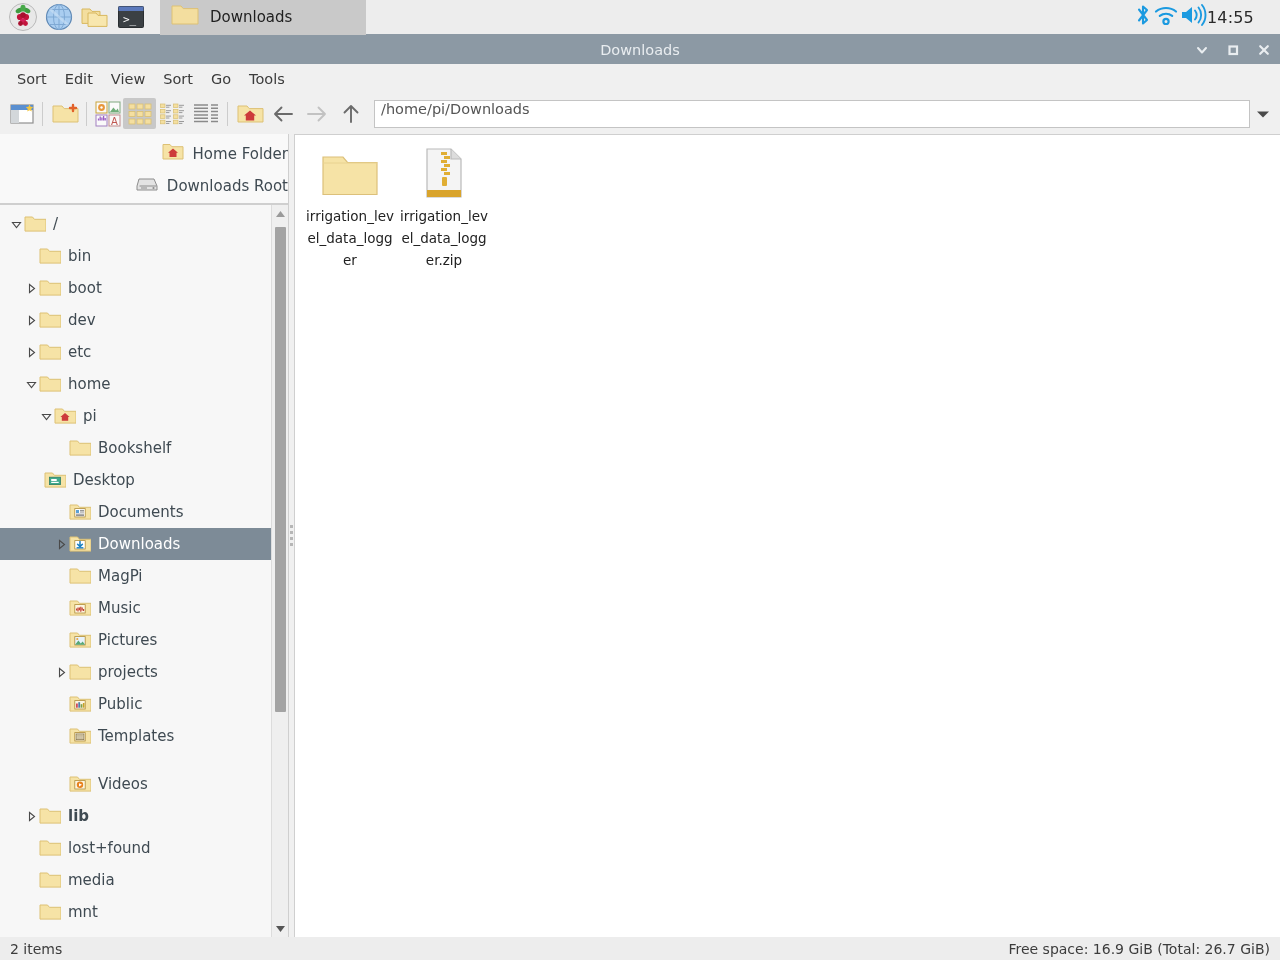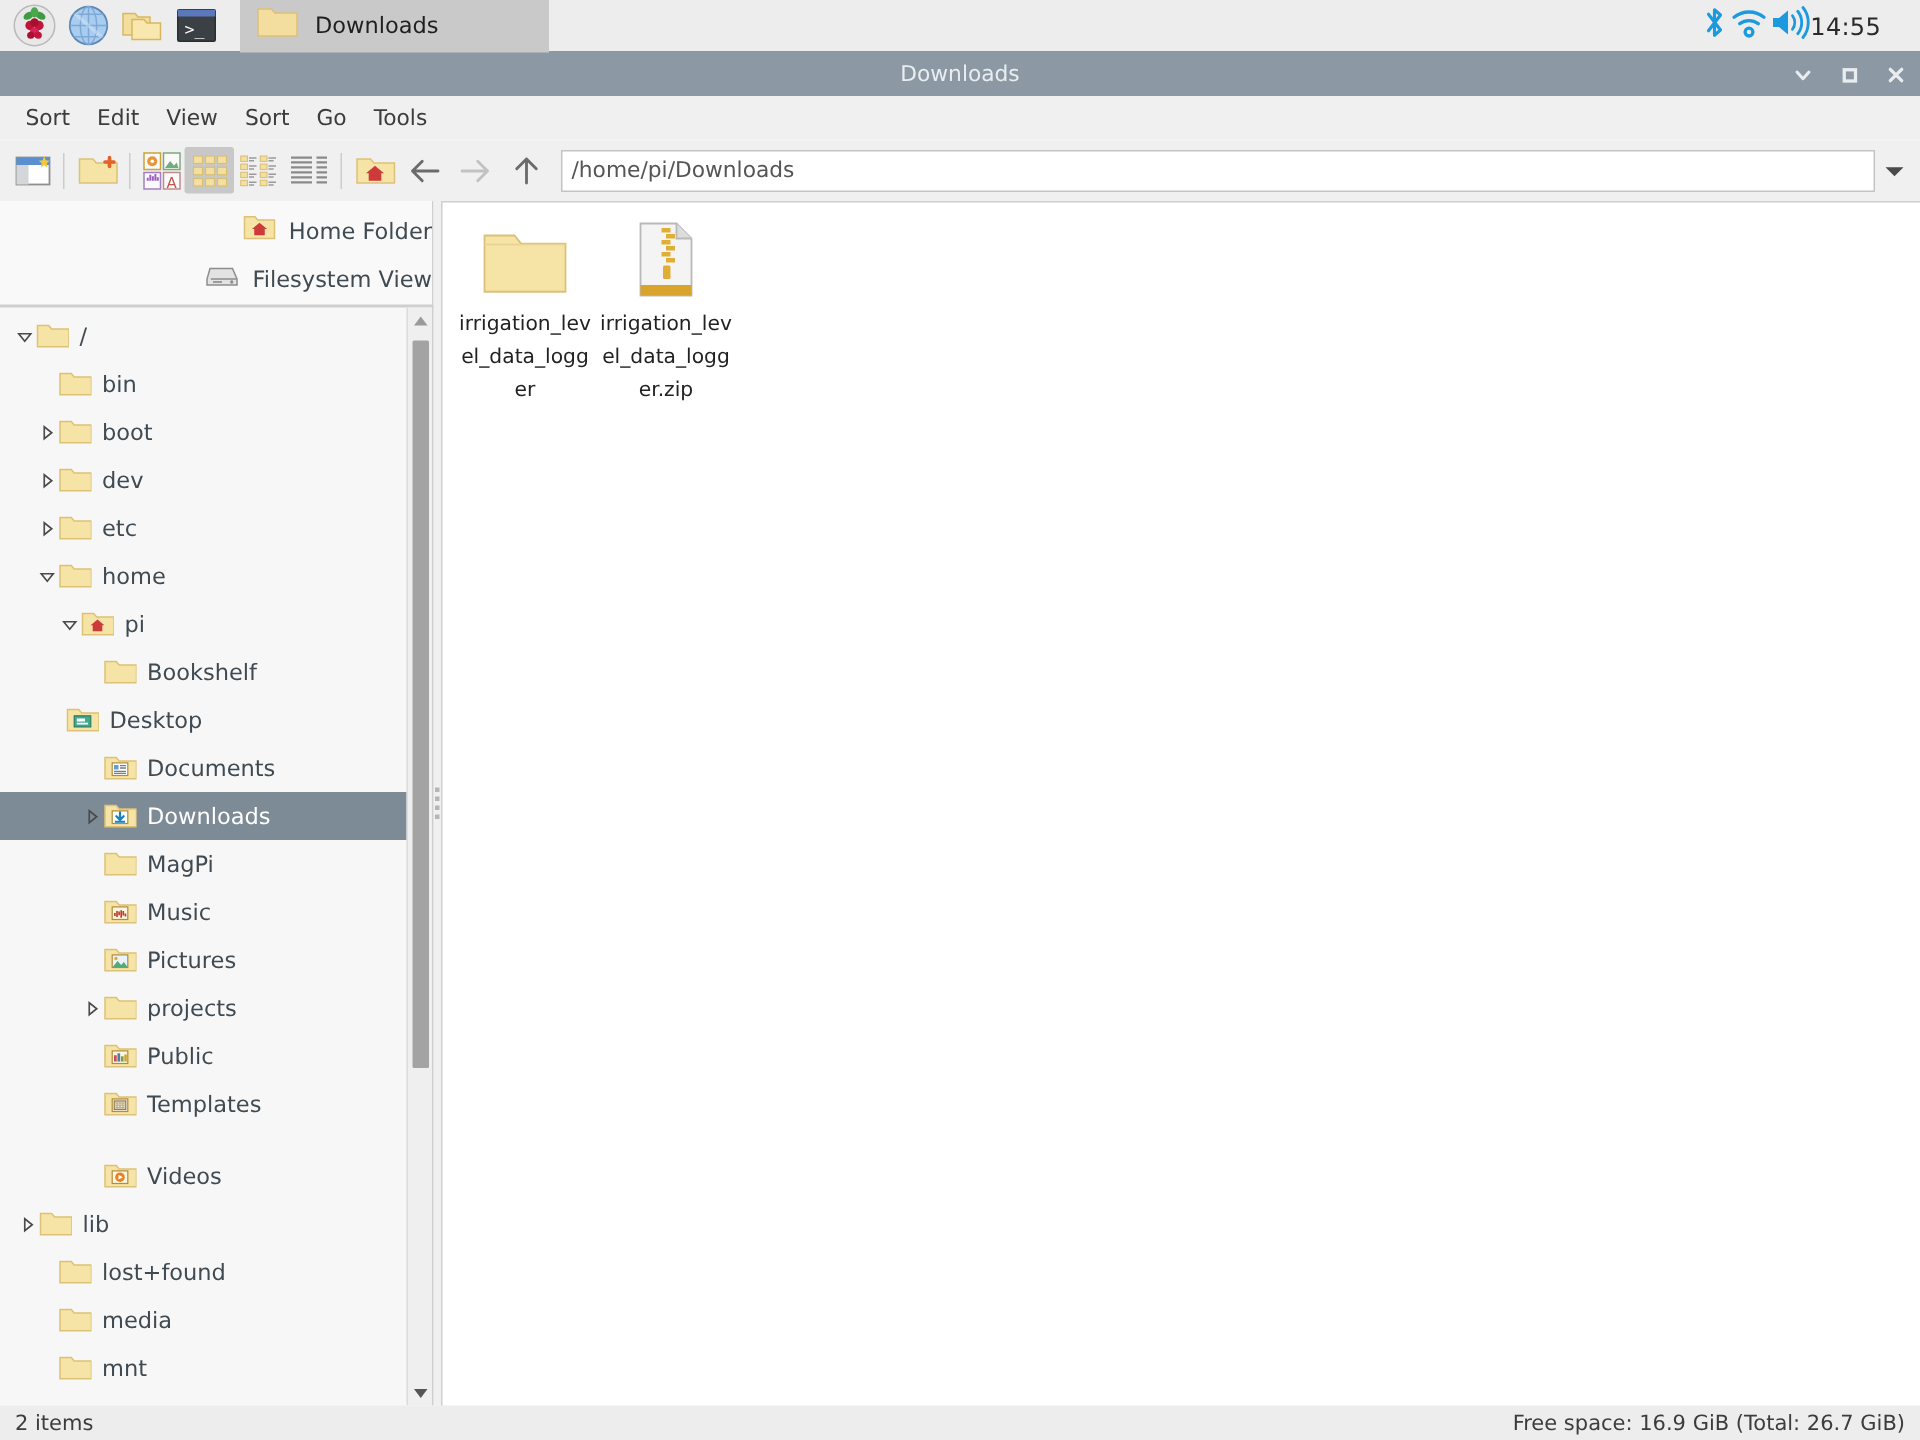--- a/index.html
+++ b/index.html
@@ -67,21 +67,21 @@
     width: 31px; height: 31px; display: flex; align-items: center; justify-content: center;
     border-radius: 2px;
   }
   .tool-btn.wide { width: 33px; }
   .tool-btn.active { background: #c8c8c8; }
   .tool-sep { width: 1px; height: 24px; background: #cccccc; margin: 0 5px; }
   .nav-btn { width: 34px; height: 31px; display:flex; align-items:center; justify-content:center; }
   #pathbar {
     flex: 1; height: 28px; margin-left: 6px; margin-right: 2px;
     background: #ffffff; border: 1px solid #c4c4c4;
-    display: flex; align-items: center; padding: 0 6px;
+    display: flex; align-items: flex-start; padding: 0 6px;
     font-size: 14.5px; color: #555555;
   }
   #path-dropdown { width: 22px; height: 31px; display:flex; align-items:center; justify-content:center; }
 
   
   #body {
     position: absolute; left: 0; top: 134px; width: 1280px; height: 803px;
     display: flex;
   }
   #sidebar {
@@ -406,21 +406,21 @@
       </div>
       <div class="place-row">
         <span>
           <svg width="22" height="20" viewBox="0 0 22 20">
             <path d="M3 5 h15 l3 7 v4 h-20 v-4 z" fill="#e3e3e3" stroke="#8d8d8d" stroke-width="1"></path>
             <path d="M3.5 12 h17" stroke="#8d8d8d" stroke-width="1"></path>
             <circle cx="17.5" cy="14" r="1.1" fill="#8d8d8d"></circle>
             <path d="M5 14 h6" stroke="#9c9c9c" stroke-width="1.2"></path>
           </svg>
         </span>
-        <span>Filesystem View</span>
+        <span>Downloads Root</span>
       </div>
     </div>
 
     <div id="treewrap">
       <div id="tree">
           <div class="tree-row" style="padding-left: 8px;">
             <span class="twisty">
               <svg width="11" height="11" viewBox="0 0 11 11">
                 <path d="M1.5 3.5 L9.5 3.5 L5.5 8.5 Z" fill="none" stroke="#4a4a4a" stroke-width="1.1"></path>
               </svg>
@@ -632,21 +632,21 @@
             <span class="tree-icon">
               <svg width="22" height="20" viewBox="0 0 22 20">
                 <path d="M1 3 h7.5 l1.9 2.3 h11.6 v11.8 h-21 z" fill="#f6e3a6" stroke="#ddc175" stroke-width="1"></path>
                 <rect x="5.8" y="6.6" width="10.4" height="8.4" fill="#fdf6e0" stroke="#b08d3a" stroke-width="0.8"></rect>
                 <circle cx="11" cy="10.8" r="3.2" fill="#e8821e"></circle>
                 <path d="M10 9.2 L13 10.8 L10 12.4 Z" fill="#ffffff"></path>
               </svg>
             </span>
             <span>Videos</span>
           </div>
-          <div class="tree-row" style="padding-left: 10px;">
+          <div class="tree-row" style="padding-left: 23px; font-weight: bold;">
             <span class="twisty">
               <svg width="11" height="11" viewBox="0 0 11 11">
                 <path d="M3.5 1.5 L3.5 9.5 L8.5 5.5 Z" fill="none" stroke="#4a4a4a" stroke-width="1.1"></path>
               </svg>
             </span>
             <span class="tree-icon">
               <svg width="22" height="20" viewBox="0 0 22 20">
                 <path d="M1 3 h7.5 l1.9 2.3 h11.6 v11.8 h-21 z" fill="#f6e3a6" stroke="#ddc175" stroke-width="1"></path>
               </svg>
             </span>

